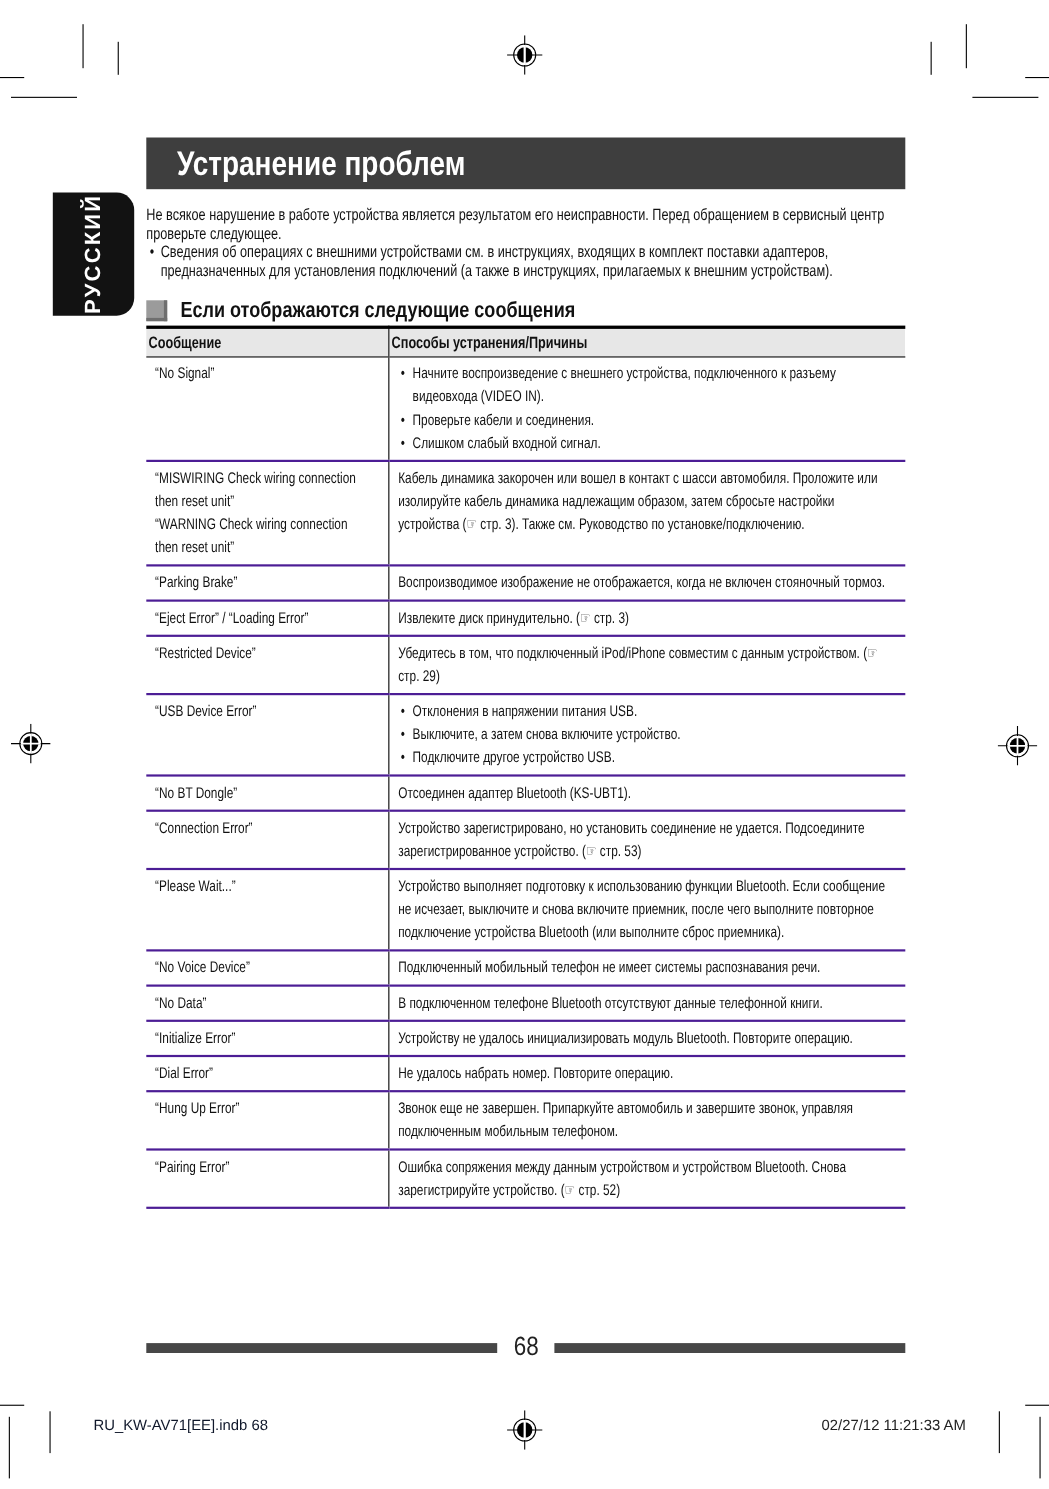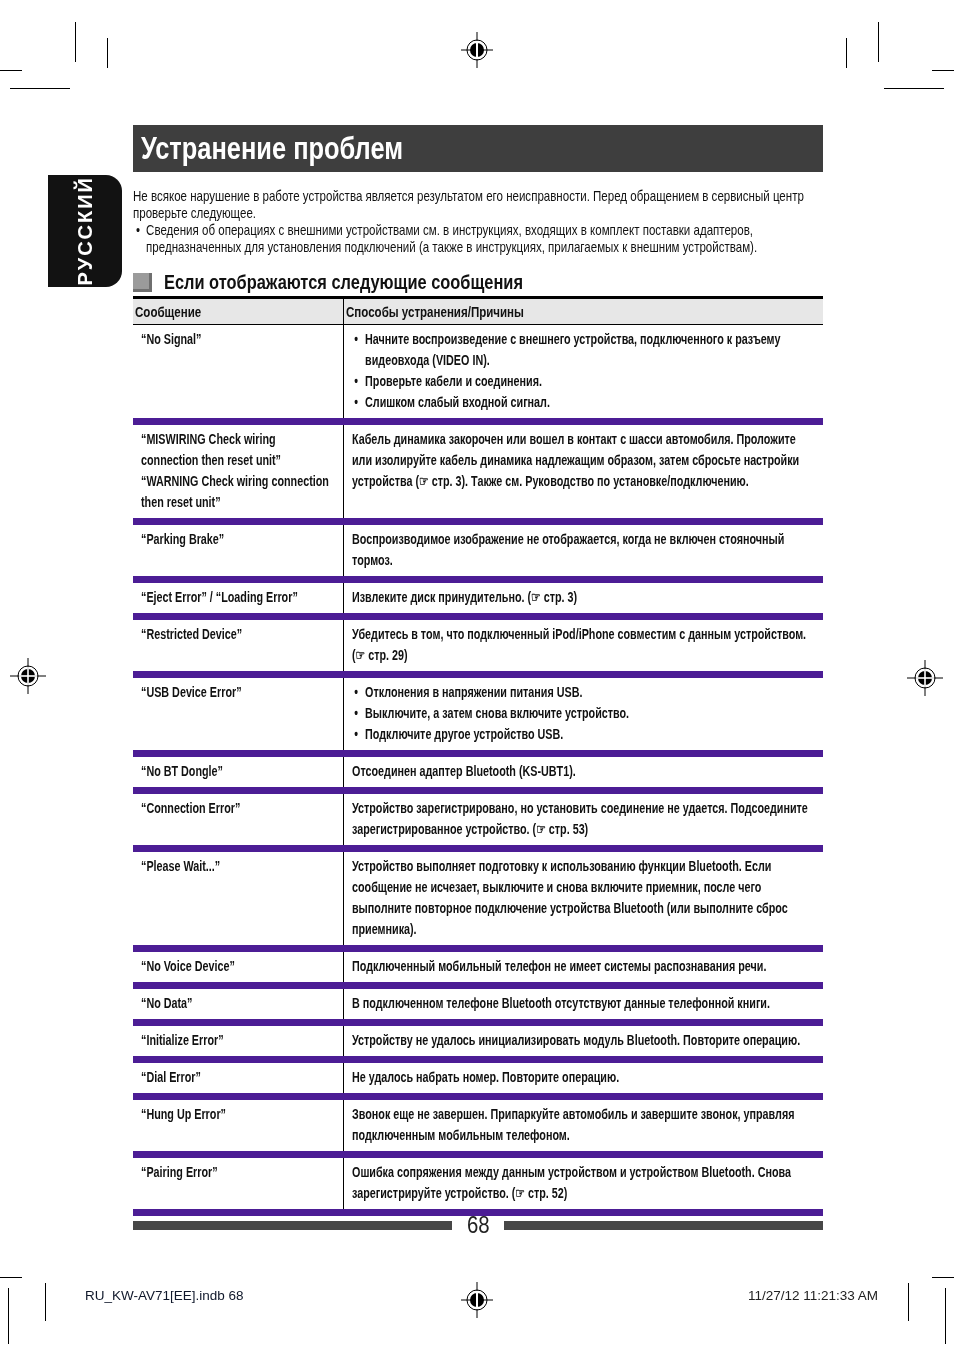--- a/index.html
+++ b/index.html
@@ -22,21 +22,21 @@
   .lang-tab span{
     writing-mode:vertical-rl;transform:rotate(180deg);
     color:#fff;font-weight:bold;font-size:20px;letter-spacing:2px;
   }
 
   
   .content{position:absolute;left:133px;top:125px;width:690px;}
 
   .title-bar{
     background:var(--title-bg,#3e3e3e);height:47px;display:flex;align-items:center;
-    padding-left:8px;box-sizing:border-box;margin-bottom:15px;
+    padding-left:28px;box-sizing:border-box;margin-bottom:15px;
   }
   .title-bar .t{
     color:#fff;font-weight:bold;font-size:31px;white-space:nowrap;
     display:inline-block;transform:scaleX(0.82);transform-origin:0 50%;
   }
 
   .sq{width:130%;transform:scaleX(0.7692);transform-origin:0 0;}
 
   .intro{font-size:15px;line-height:17px;}
   .intro p{margin:0 0 0 0;}
@@ -54,21 +54,21 @@
     transform:scaleX(0.82);transform-origin:0 50%;
   }
 
   
   table.tbl{border-collapse:collapse;width:690px;border-top:3px solid #000;border-bottom:1px solid #000;}
   table.tbl th{
     background:var(--thead-bg,#e7e7e7);font-size:15px;font-weight:bold;
     border-bottom:1px solid #000;padding:4px 2px;text-align:left;overflow:hidden;
   }
   table.tbl td{
-    vertical-align:top;border-bottom:7px solid #4c1d95;padding:4px 8px 5px 8px;overflow:hidden;font-weight:bold;
+    vertical-align:top;border-bottom:2px solid #4c1d95;padding:4px 18px 5px 8px;overflow:hidden;
   }
   table.tbl td.msg{width:194px;}
   table.tbl .vdiv{border-left:1px solid #000;}
   .msg-line{font-size:14px;line-height:21px;}
   .sol-text{font-size:14px;line-height:21px;}
   ul.sol-list{margin:0;padding:0;list-style:none;}
   ul.sol-list li{position:relative;padding-left:17px;font-size:14px;line-height:21px;}
   ul.sol-list li::before{content:"\2022";position:absolute;left:3px;}
 
   
@@ -365,15 +365,15 @@
 
   </div>
 
   <div class="pagenum-row">
     <div class="bar"></div>
     <div class="num">68</div>
     <div class="bar"></div>
   </div>
 
   <div class="footer-file">RU_KW-AV71[EE].indb   68</div>
-  <div class="footer-time">11/27/12   11:21:33 AM</div>
+  <div class="footer-time">02/27/12   11:21:33 AM</div>
 
 </div>
 
 </body></html>

